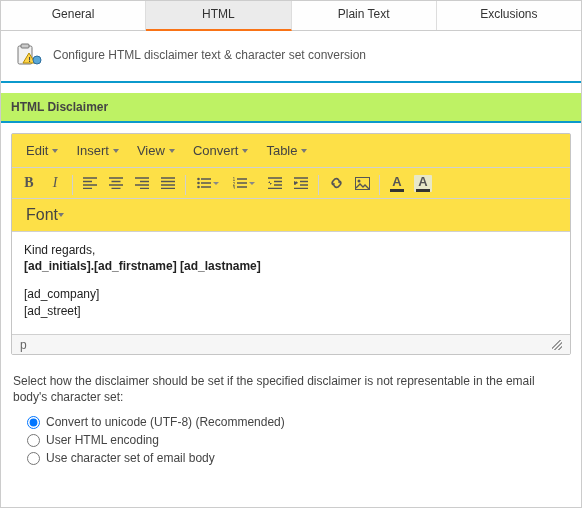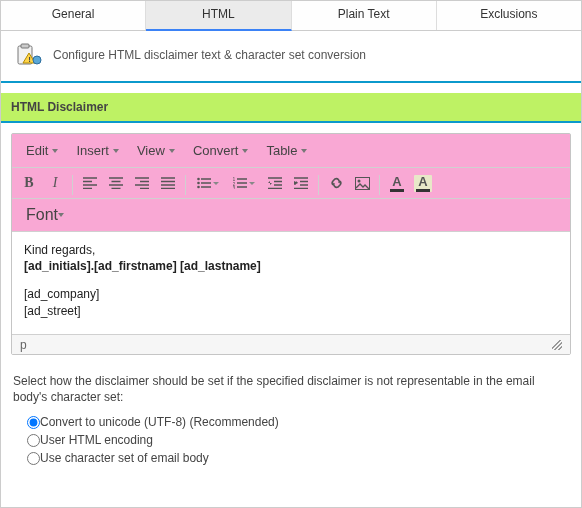--- a/index.html
+++ b/index.html
@@ -26,21 +26,21 @@
     padding: 6px 0 8px 0;
     border-right: 1px solid #ddd;
     color: #333;
     cursor: pointer;
     background: #fefefe;
     font-size: 12px;
   }
   .tab:last-child { border-right: none; }
   .tab.active {
     background: #ebebeb;
-    border-bottom: 2px solid #3b82f6;
+    border-bottom: 2px solid #f97316;
     margin-bottom: -1px;
   }
   
   .desc-row {
     display: flex;
     align-items: center;
     padding: 12px 14px 14px 14px;
     border-bottom: 2px solid #0b99cc;
     color: #555;
   }
@@ -64,21 +64,21 @@
   .editor-wrap {
     margin: 10px;
     border: 1px solid #c5c5c5;
     background: #f6f6f6;
     border-radius: 2px;
   }
   .menu-row, .toolbar-row, .font-row {
     display: flex;
     align-items: flex-end;
     border-bottom: 1px solid #d0d0d0;
-    background: #f9a8d4;
+    background: #fde047;
   }
   .menu-row { padding: 4px 6px; gap: 2px; }
   .menu-btn {
     padding: 5px 8px;
     border-radius: 2px;
     cursor: pointer;
     display: flex;
     align-items: center;
     gap: 4px;
     color: #444;
@@ -160,20 +160,21 @@
     color: #444;
   }
   .options-prompt {
     margin-bottom: 8px;
     line-height: 1.35;
   }
   .radio-row {
     display: flex;
     align-items: center;
     padding: 2px 0 2px 14px;
+    gap: 6px;
   }
   .radio-row input { margin: 0; }
   .radio-row label { cursor: pointer; }
   
   svg { display: block; }
   .letterA { font-weight: bold; font-family: Arial; font-size: 13px; line-height:1; }
   .underbar { width: 14px; height: 3px; }
 </style>
 </head>
 <body>

